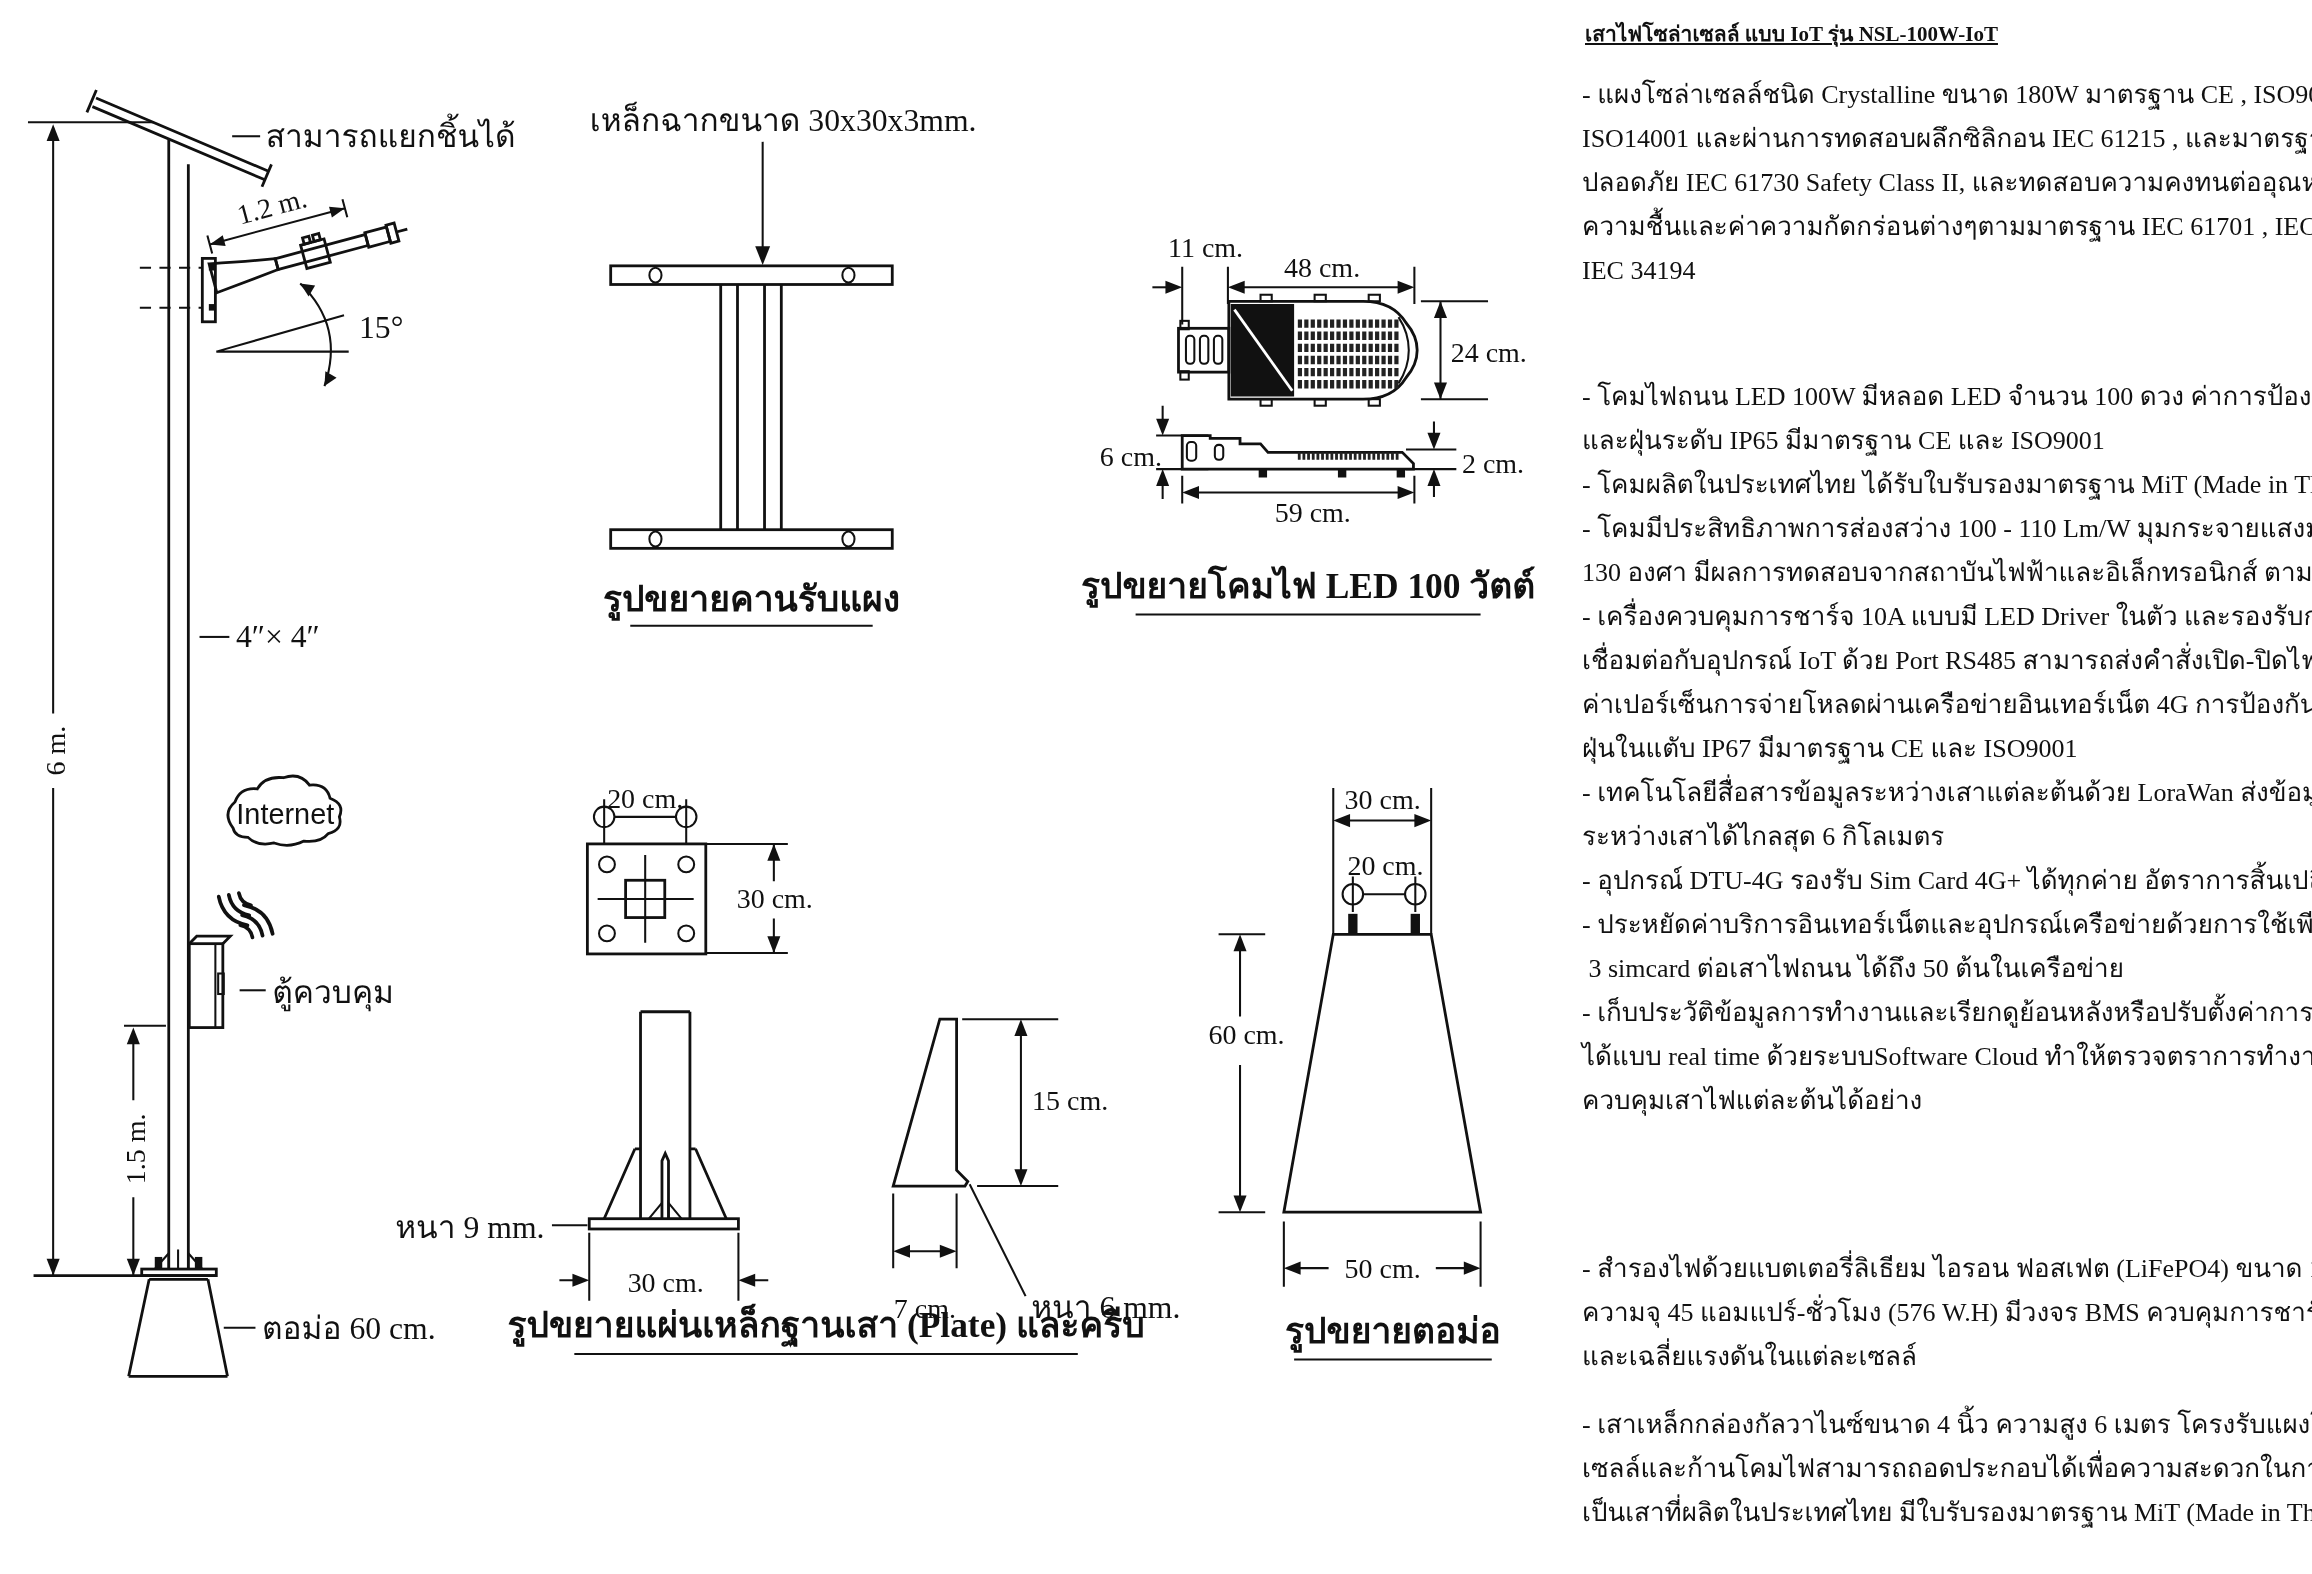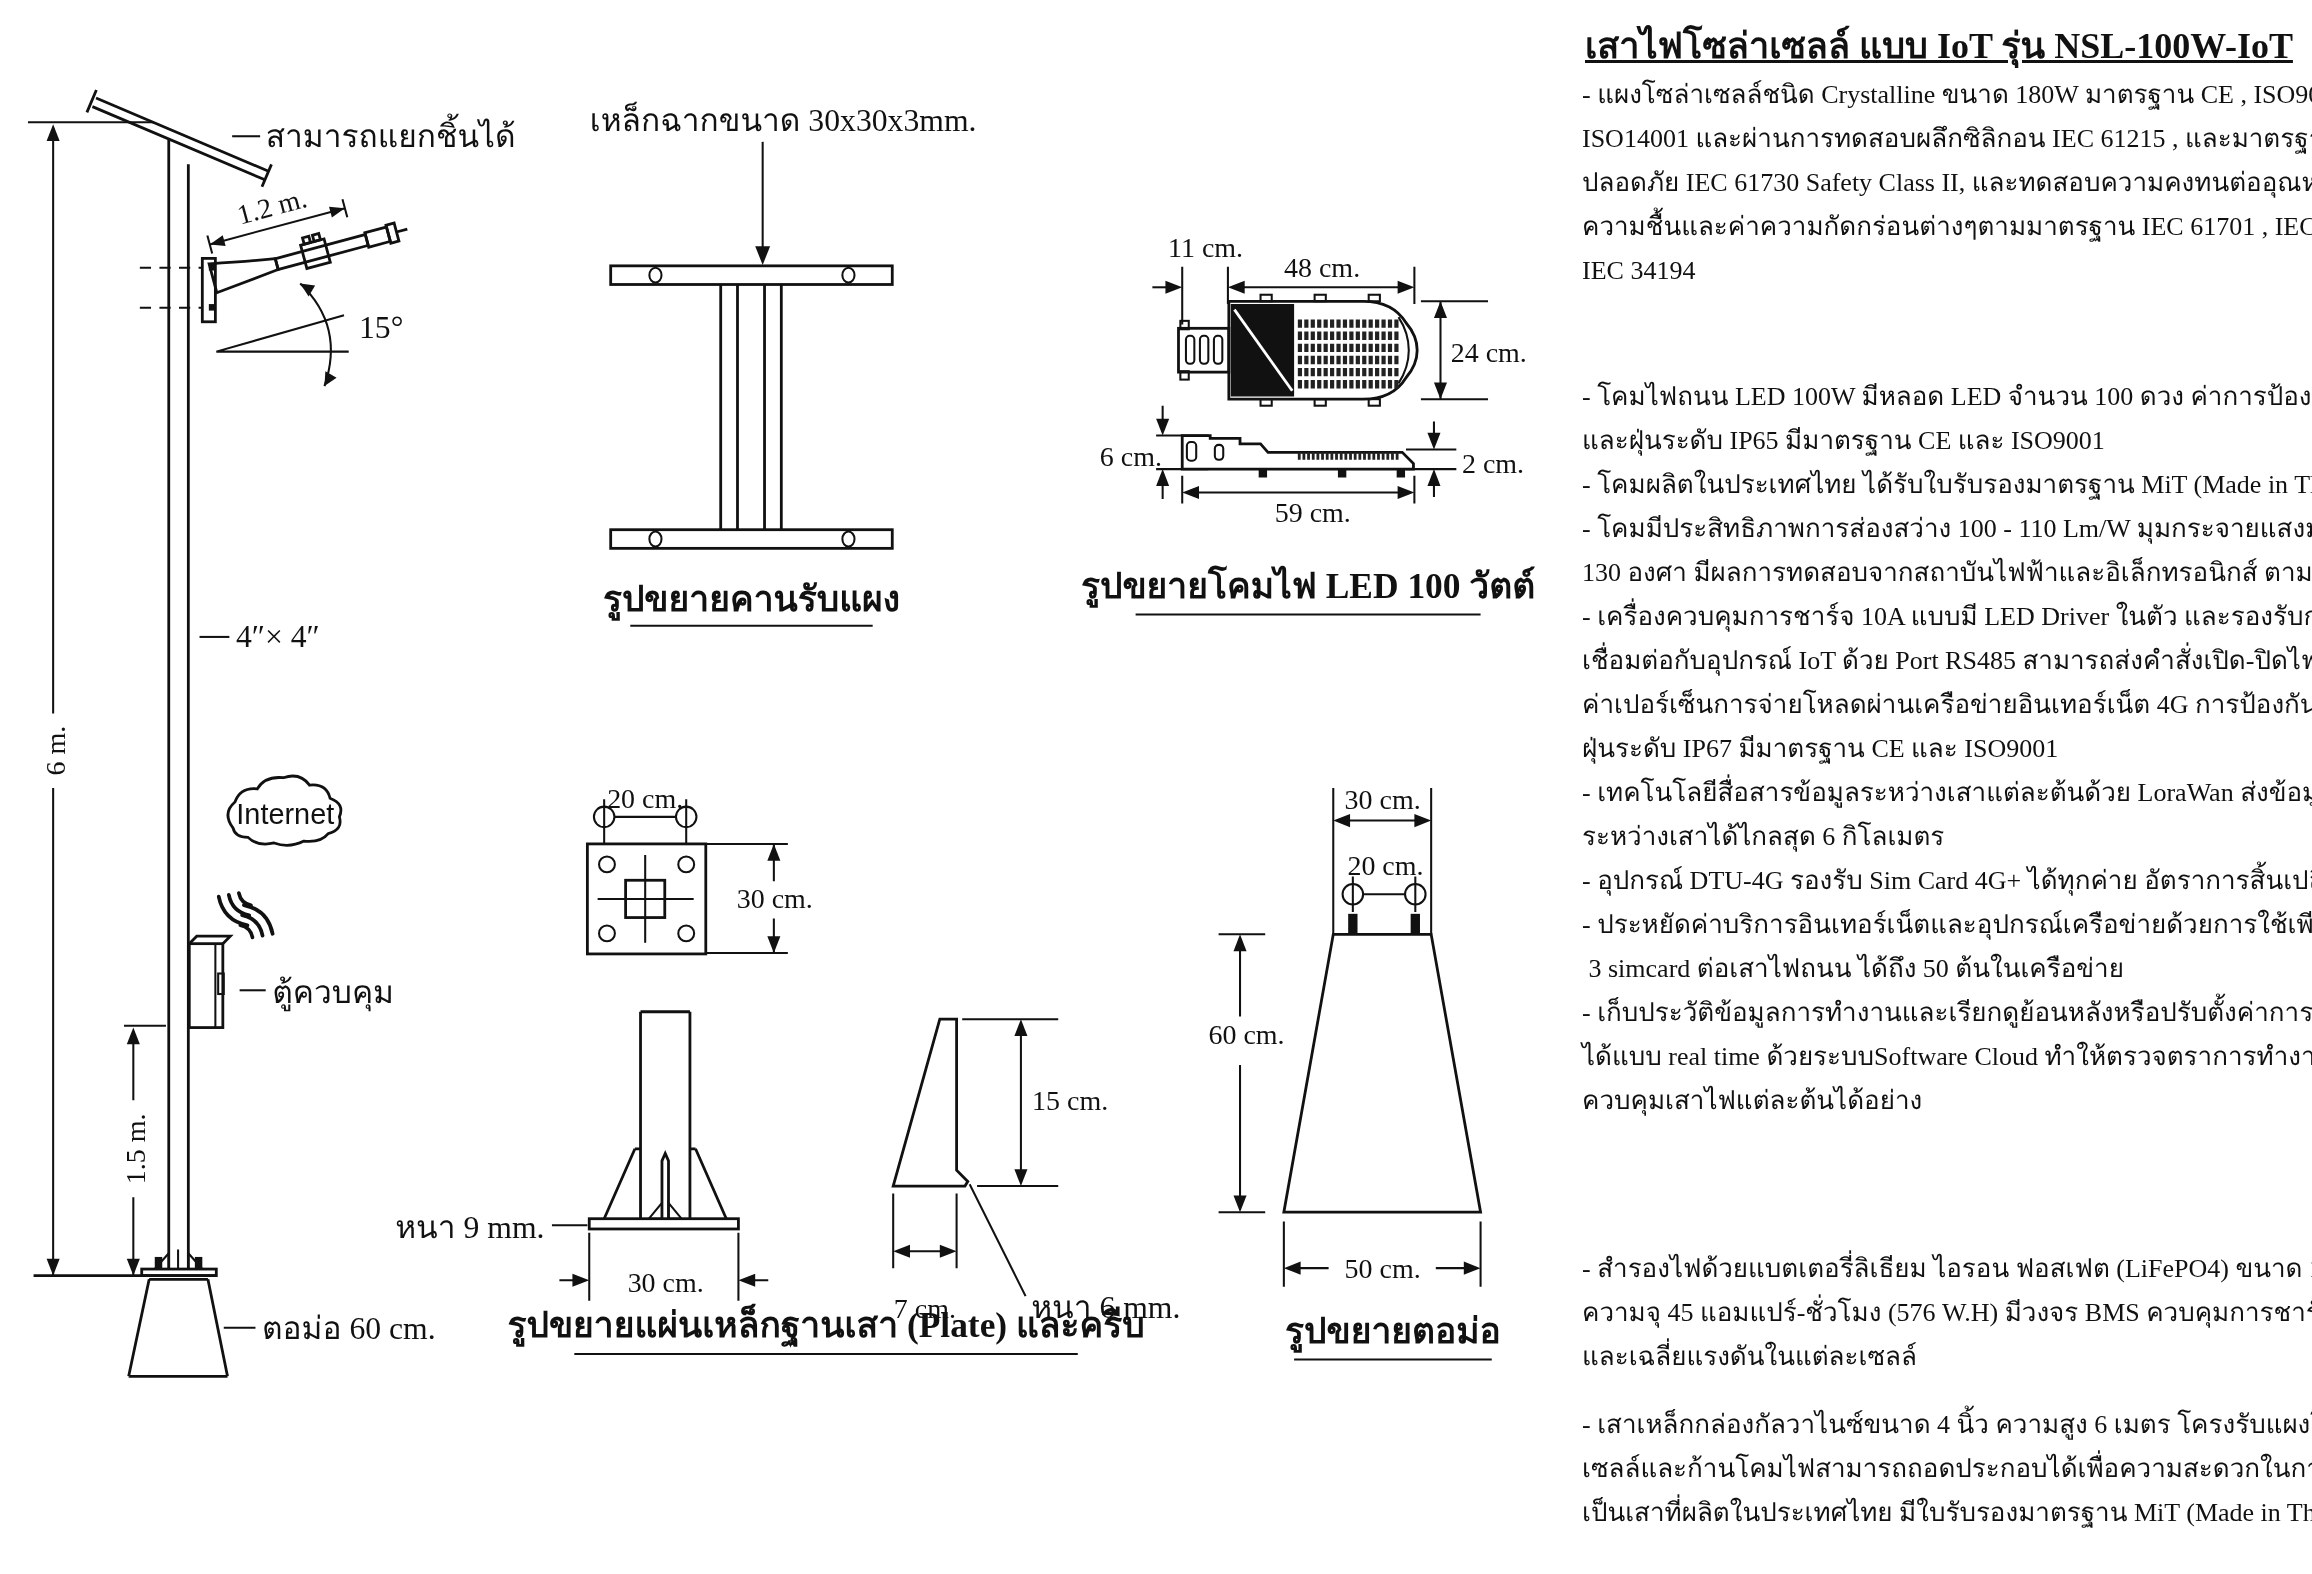--- a/index.html
+++ b/index.html
@@ -1,18 +1,18 @@
 <!DOCTYPE html>
 <html style="font-size:15px"><head>
 <meta charset="utf-8">
 <style>
   html,body{margin:0;padding:0;background:#fff;}
   .canvas{position:relative;width:2313px;height:1575px;background:#fff;overflow:hidden;
           font-family:"Liberation Serif","DejaVu Serif",serif;color:#111;}
-  .title{position:absolute;left:1585px;top:17px;font-size:36px;font-weight:bold;
+  .title{position:absolute;left:1585px;top:17px;font-size:21px;font-weight:bold;
          text-decoration:underline;white-space:pre;}
   .para{position:absolute;left:1582px;width:722px;}
   .p1{top:73px;} .p2{top:375px;} .p3{top:1247px;} .p4{top:1403px;}
   .spec-line{height:44px;line-height:44px;font-size:26px;white-space:pre;}
   svg{position:absolute;left:0;top:0;}
   svg text{font-family:"Liberation Serif","DejaVu Serif",serif;fill:#111;}
   .dim{font-size:30px;}
   .lbl{font-size:34px;}
   .cap{font-size:38px;font-weight:bold;}
   .cloudtxt{font-family:"Liberation Sans","DejaVu Sans",sans-serif;font-size:31px;}
@@ -353,21 +353,21 @@
     </div>
   <div class="para p2">
       <div class="spec-line">- โคมไฟถนน LED 100W มีหลอด LED จำนวน 100 ดวง ค่าการป้องกันน้ำ</div>
       <div class="spec-line">และฝุ่นระดับ IP65 มีมาตรฐาน CE และ ISO9001</div>
       <div class="spec-line">- โคมผลิตในประเทศไทย ได้รับใบรับรองมาตรฐาน MiT (Made in Thailand)</div>
       <div class="spec-line">- โคมมีประสิทธิภาพการส่องสว่าง 100 - 110 Lm/W มุมกระจายแสงมากกว่า</div>
       <div class="spec-line">130 องศา มีผลการทดสอบจากสถาบันไฟฟ้าและอิเล็กทรอนิกส์ ตาม</div>
       <div class="spec-line">- เครื่องควบคุมการชาร์จ 10A แบบมี LED Driver ในตัว และรองรับการ</div>
       <div class="spec-line">เชื่อมต่อกับอุปกรณ์ IoT ด้วย Port RS485 สามารถส่งคำสั่งเปิด-ปิดไฟ หรือตั้ง</div>
       <div class="spec-line">ค่าเปอร์เซ็นการจ่ายโหลดผ่านเครือข่ายอินเทอร์เน็ต 4G การป้องกันน้ำและ</div>
-      <div class="spec-line">ฝุ่นระดับ IP67 มีมาตรฐาน CE และ ISO9001</div>
+      <div class="spec-line">ฝุ่นในแตับ IP67 มีมาตรฐาน CE และ ISO9001</div>
       <div class="spec-line">- เทคโนโลยีสื่อสารข้อมูลระหว่างเสาแต่ละต้นด้วย LoraWan ส่งข้อมูล</div>
       <div class="spec-line">ระหว่างเสาได้ไกลสุด 6 กิโลเมตร</div>
       <div class="spec-line">- อุปกรณ์ DTU-4G รองรับ Sim Card 4G+ ได้ทุกค่าย อัตราการสิ้นเปลือง</div>
       <div class="spec-line">- ประหยัดค่าบริการอินเทอร์เน็ตและอุปกรณ์เครือข่ายด้วยการใช้เพียง</div>
       <div class="spec-line"> 3 simcard ต่อเสาไฟถนน ได้ถึง 50 ต้นในเครือข่าย</div>
       <div class="spec-line">- เก็บประวัติข้อมูลการทำงานและเรียกดูย้อนหลังหรือปรับตั้งค่าการทำงาน</div>
       <div class="spec-line">ได้แบบ real time ด้วยระบบSoftware Cloud ทำให้ตรวจตราการทำงานและ</div>
       <div class="spec-line">ควบคุมเสาไฟแต่ละต้นได้อย่าง</div>
     </div>
   <div class="para p3">

